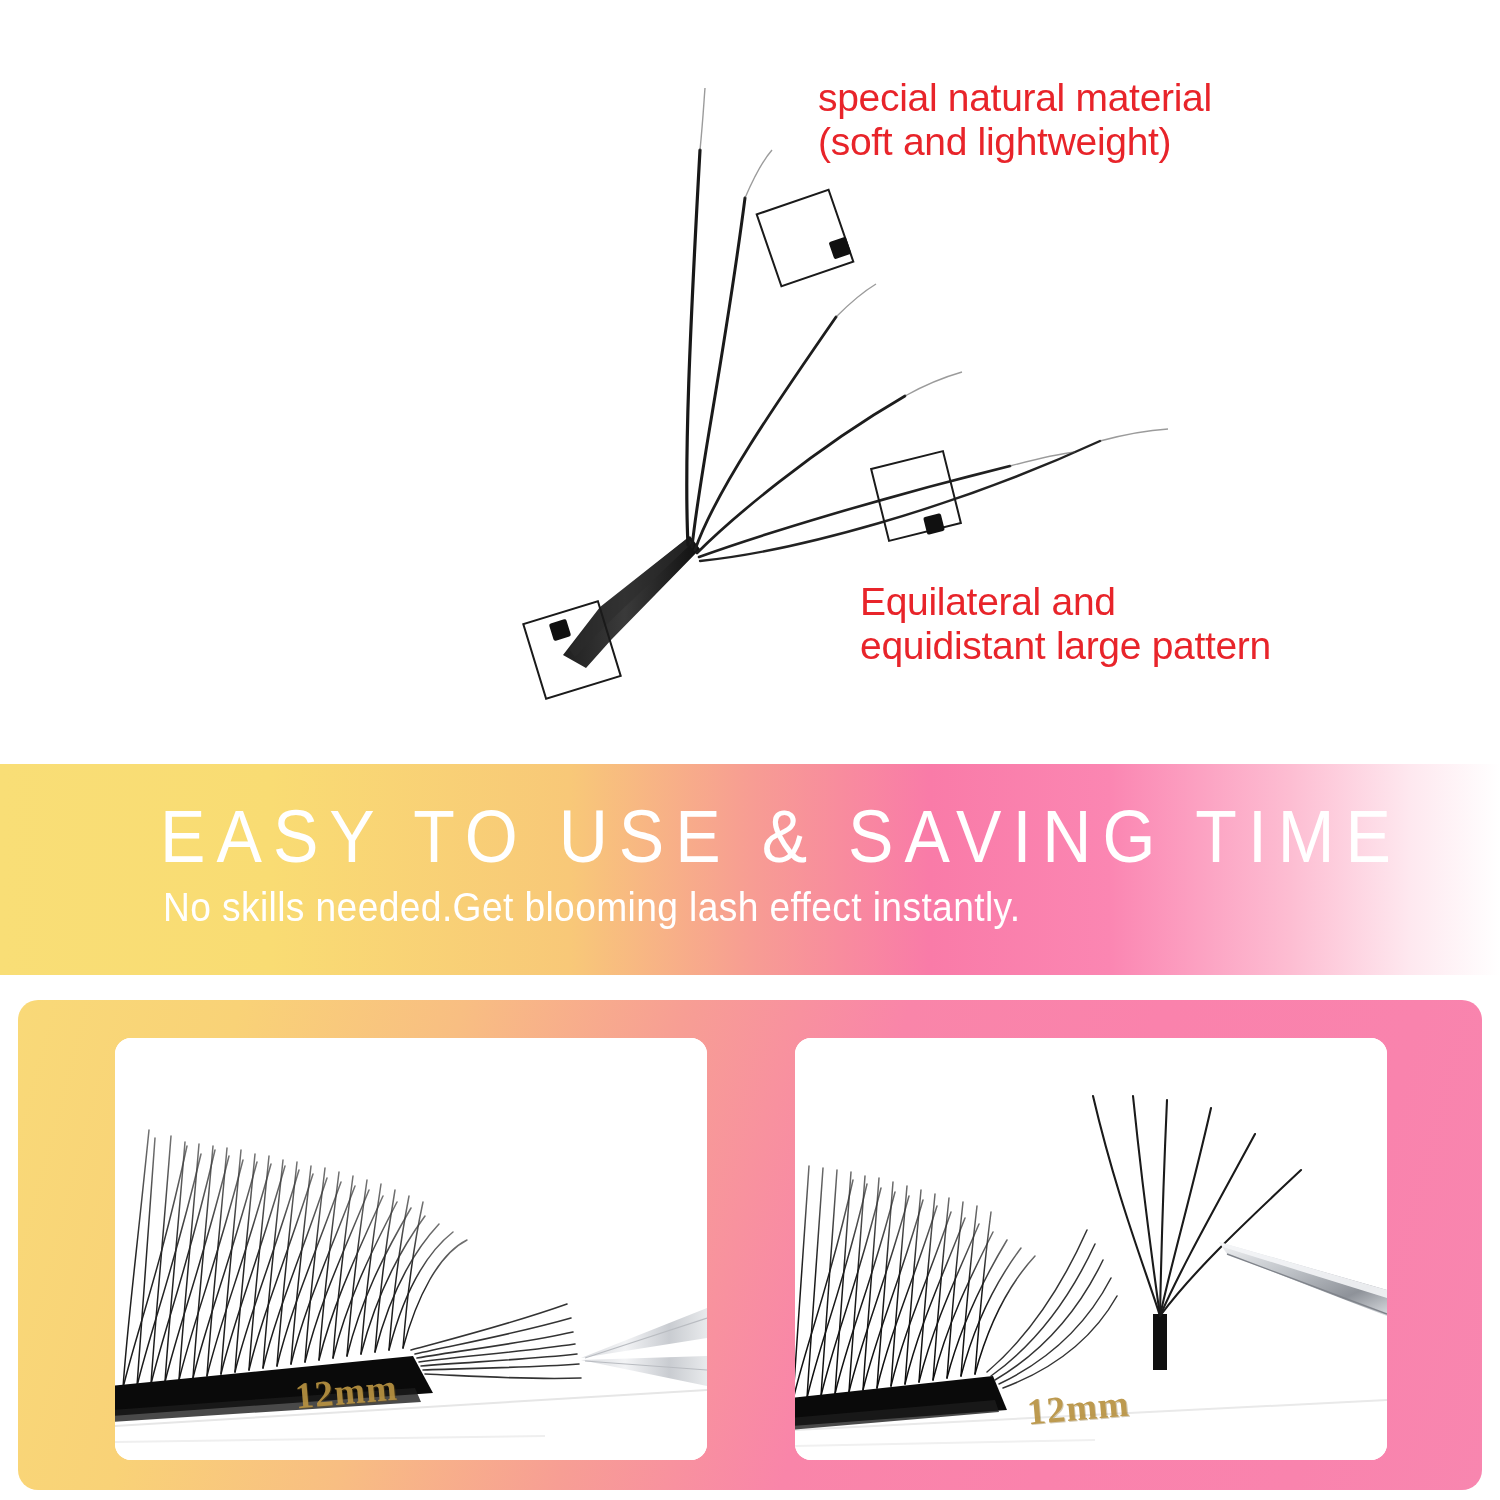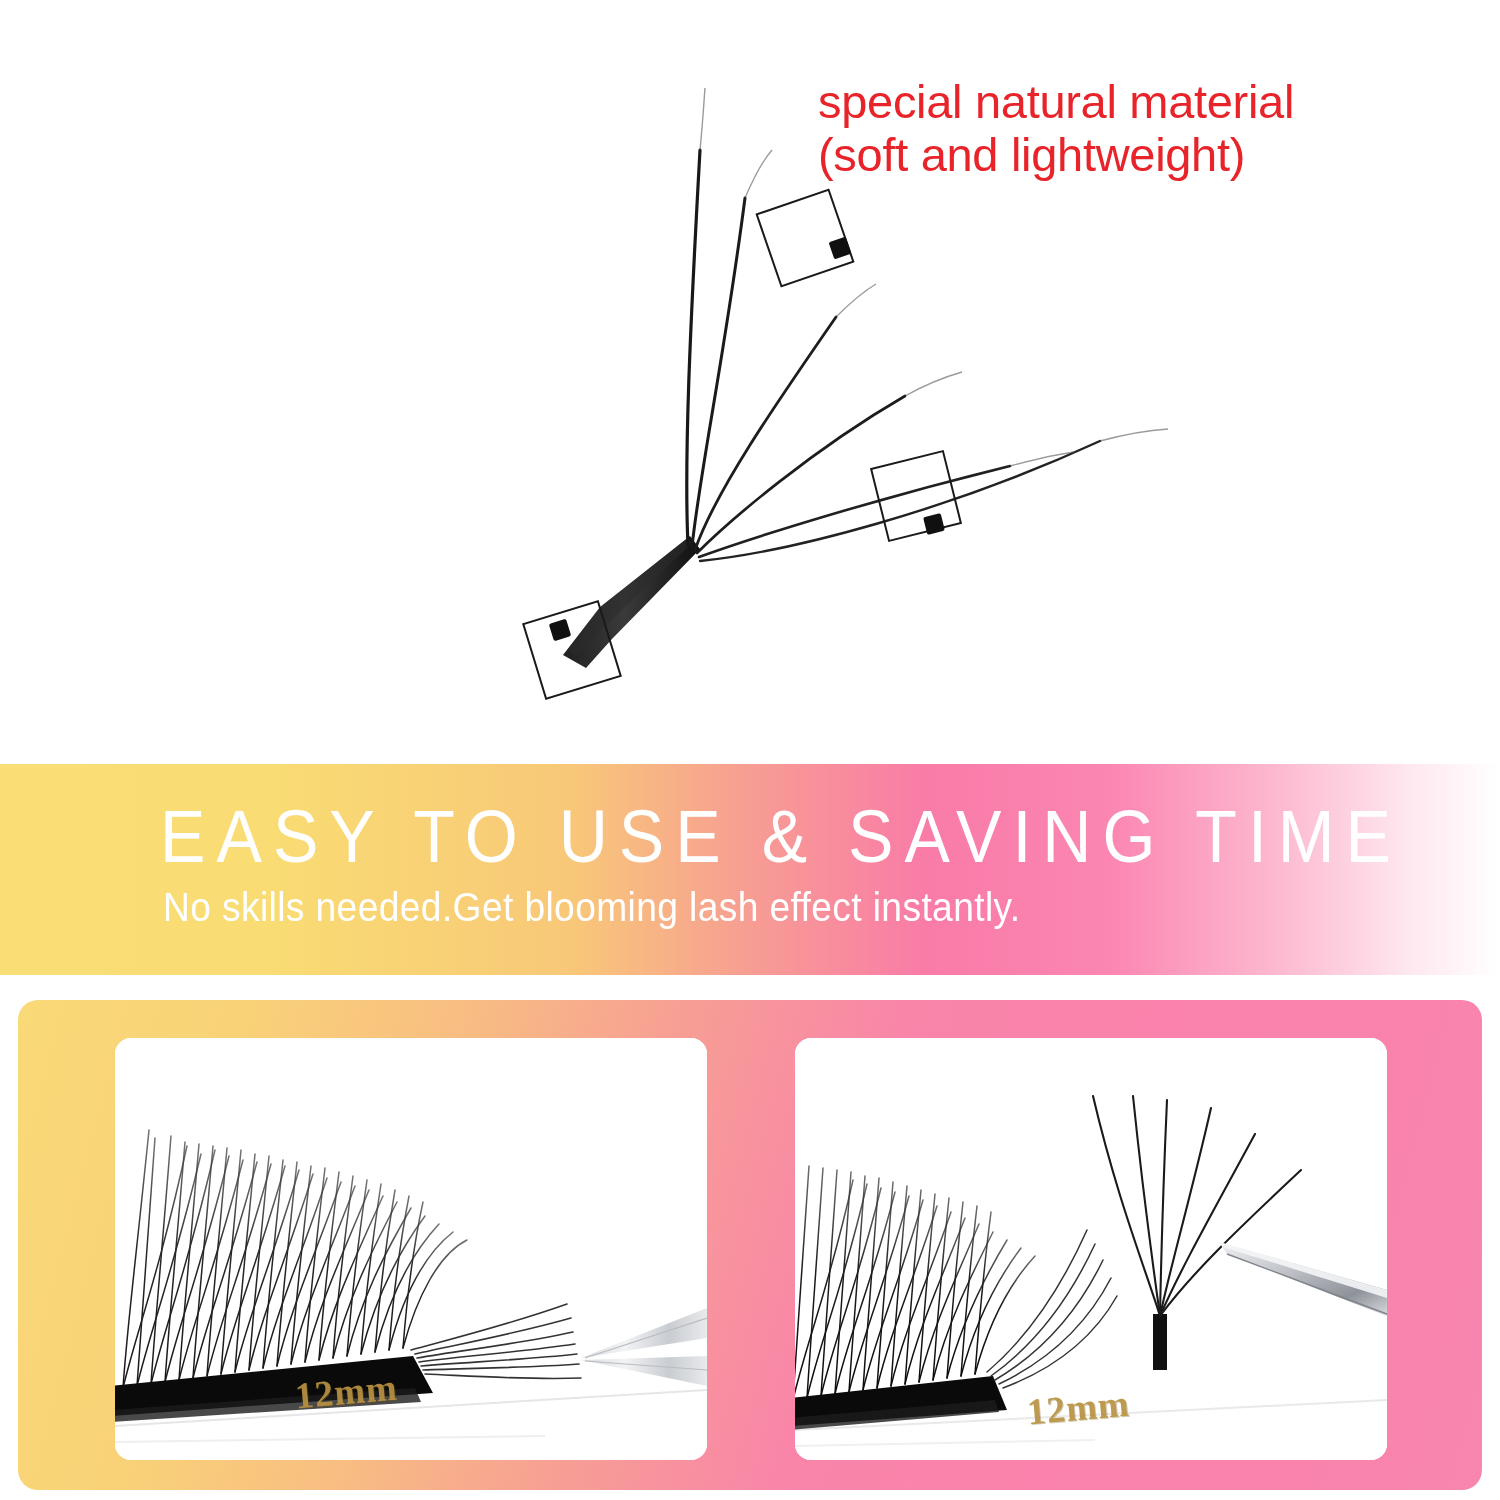--- a/index.html
+++ b/index.html
@@ -26,21 +26,21 @@
   #fan-svg {
     position: absolute;
     left: 0; top: 0;
     width: 1500px;
     height: 764px;
   }
   .callout {
     position: absolute;
     color: #E8242A;
     font-family: "Liberation Sans", sans-serif;
-    font-size: 47px;
+    font-size: 39px;
     line-height: 1.12;
     font-weight: 400;
     white-space: pre-line;
     letter-spacing: -0.3px;
   }
   #callout-material { left: 818px; top: 76px; }
   #callout-pickup   { left: 297px; top: 498px; }
   #callout-equi     { left: 860px; top: 580px; }
 
   
@@ -191,20 +191,22 @@
     <g>
       <rect x="-39" y="-39" width="78" height="78" transform="translate(572 650) rotate(-17)" fill="none" stroke="#1a1a1a" stroke-width="2"></rect>
       <rect x="-9" y="-9" width="18" height="18" transform="translate(560 630) rotate(-17)" fill="#101010" rx="2"></rect>
     </g>
   </svg>
 
   <div class="callout" id="callout-material">special natural material
 (soft and lightweight)</div>
 
 
+  <div class="callout" id="callout-equi">Equilateral and
+equidistant large pattern</div>
 </div>
 
 <div id="banner">
   <div id="banner-title">EASY TO USE &amp; SAVING TIME</div>
   <div id="banner-sub">No skills needed.Get blooming lash effect instantly.</div>
 </div>
 
 <div id="photo-band">
 
   <div class="photo-card" id="photo-card-left">

